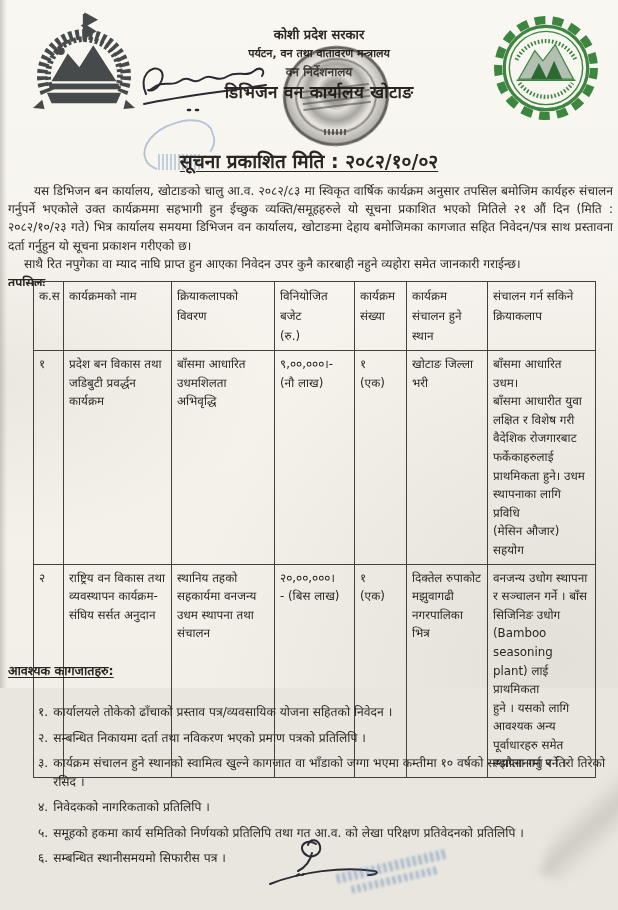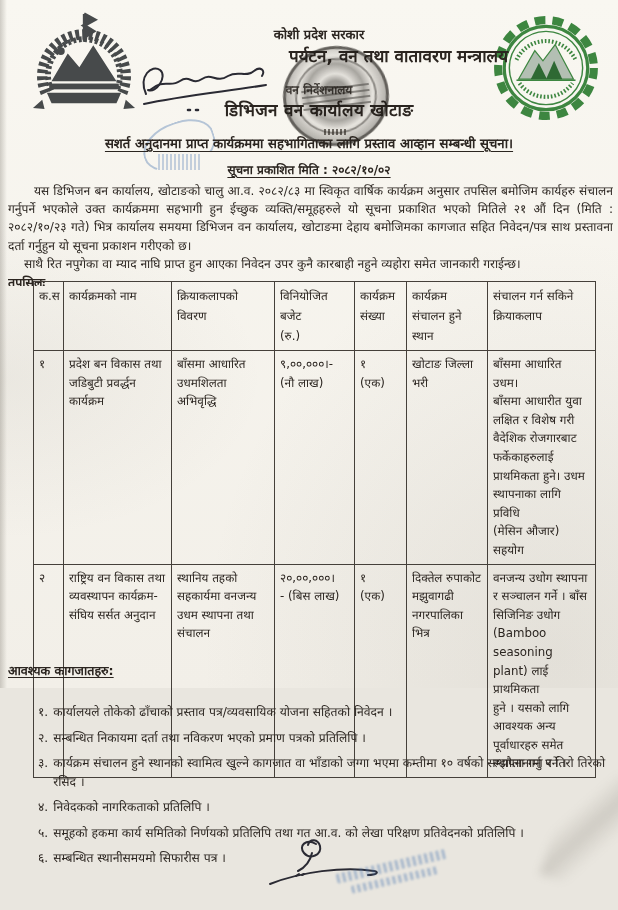--- a/index.html
+++ b/index.html
@@ -19,21 +19,21 @@
       linear-gradient(#f9f7f1, #f2efe8);
   }
   
   .emblem-left{position:absolute;left:26px;top:6px;width:116px;height:118px;}
   .logo-right{position:absolute;left:490px;top:12px;width:112px;height:112px;}
   .header-text{
     position:absolute;left:130px;right:110px;top:28px;text-align:center;
     font-weight:bold;line-height:1;
   }
   .header-text .l1{font-size:13px;margin-bottom:7px;}
-  .header-text .l2{font-size:17px;margin-bottom:19px;text-align:right;}
+  .header-text .l2{font-size:11px;margin-bottom:7px;}
   .header-text .l3{font-size:12px;margin-bottom:6px;opacity:.85;}
   .header-text .office{font-size:17px;letter-spacing:.3px;}
   .sig-top{position:absolute;left:136px;top:58px;width:152px;height:64px;}
   
   .stamp-center{
     position:absolute;left:283px;top:46px;width:100px;height:94px;border-radius:50%;
     border:3px solid rgba(32,29,26,.78);
     background:
       radial-gradient(circle at 50% 46%, rgba(28,25,21,.50) 0 16%, rgba(28,25,21,.12) 26%,
         rgba(28,25,21,.46) 40%, rgba(28,25,21,.10) 52%, rgba(28,25,21,.40) 72%, rgba(28,25,21,.15) 100%);
@@ -65,21 +65,21 @@
   }
   .blue-mark-title .tx{
     position:absolute;left:30px;top:34px;width:44px;height:16px;
     background:repeating-linear-gradient(90deg, rgba(74,118,176,.8) 0 2px, transparent 2px 4px);
   }
   
   .title1,.title2{
     position:absolute;left:0;right:0;text-align:center;font-weight:bold;
   }
   .title1{top:134px;font-size:13.2px;}
-  .title2{top:161px;font-size:12px;}
+  .title2{top:148px;font-size:19px;}
   .title1 span,.title2 span{
     text-decoration:underline;text-underline-offset:3px;text-decoration-thickness:1.2px;
   }
   
   .intro{
     position:absolute;left:8px;right:5px;top:182px;height:104px;overflow:hidden;
     font-size:12.1px;line-height:18.2px;text-align:justify;
   }
   .intro .p1{text-indent:26px;}
   .intro .p2{text-indent:16px;}
@@ -180,23 +180,20 @@
   </div>
 
   <div class="stamp-center"></div>
   <div class="stamp-date"></div>
 
   <div class="blue-mark-title">
     <div class="arc"></div>
       <div class="tx"></div>
   </div>
 
-  <div class="title1">
-    <span>सशर्त अनुदानमा प्राप्त कार्यक्रममा सहभागिताका लागि प्रस्ताव आव्हान सम्बन्धी सूचना।</span>
-  </div>
   <div class="title2">
     <span>सूचना प्रकाशित मिति : २०८२/१०/०२</span>
   </div>
 
   <div class="intro">
     <div class="p1">यस डिभिजन बन कार्यालय, खोटाङको चालु आ.व. २०८२/८३ मा स्विकृत वार्षिक कार्यक्रम अनुसार तपसिल बमोजिम कार्यहरु संचालन गर्नुपर्ने भएकोले उक्त कार्यक्रममा सहभागी हुन ईच्छुक व्यक्ति/समूहहरुले यो सूचना प्रकाशित भएको मितिले २१ औं दिन (मिति : २०८२/१०/२३ गते) भित्र कार्यालय समयमा डिभिजन वन कार्यालय, खोटाङमा देहाय बमोजिमका कागजात सहित निवेदन/पत्र साथ प्रस्तावना दर्ता गर्नुहुन यो सूचना प्रकाशन गरीएको छ।</div>
     <div class="p2">साथै रित नपुगेका वा म्याद नाघि प्राप्त हुन आएका निवेदन उपर कुनै कारबाही नहुने व्यहोरा समेत जानकारी  गराईन्छ।</div>
     <div class="tapasil">तपसिलः</div>
   </div>
 

